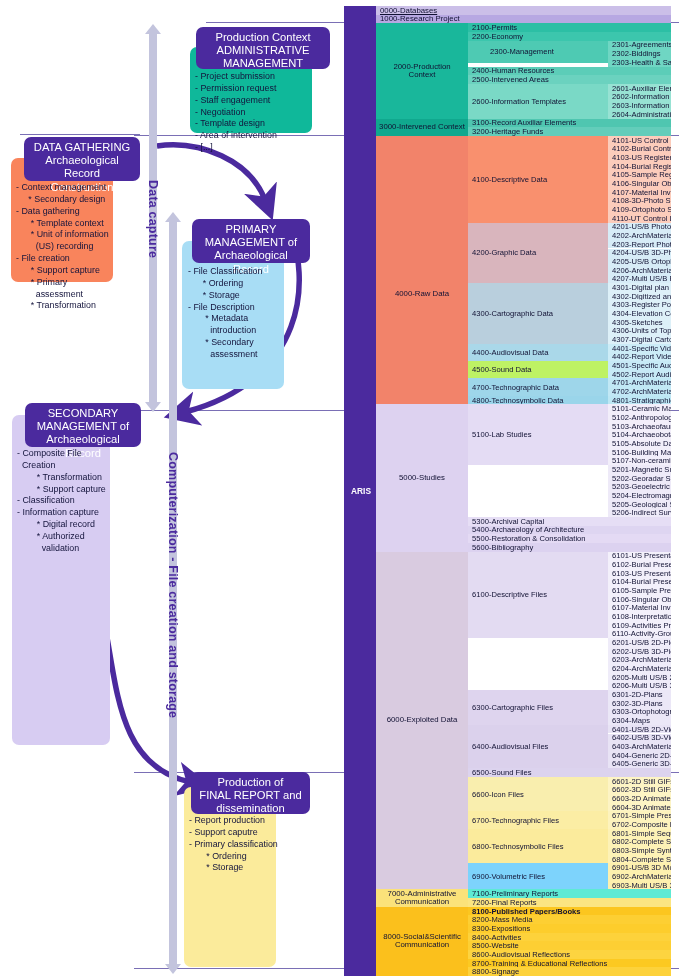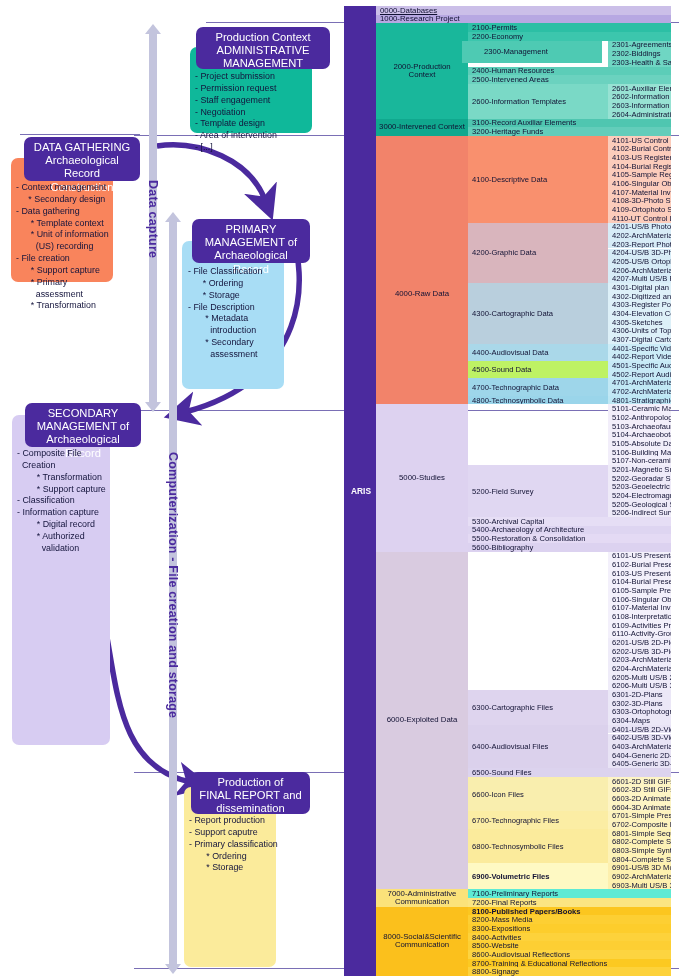--- a/index.html
+++ b/index.html
@@ -153,21 +153,21 @@
        * Storage</div>
 </div>
 
 <div id="aris-table">
     <div class="cell aris" style="left: 4px; top: 6px; width: 32px; height: 970px; background: rgb(75, 42, 158);">ARIS</div>
     <div class="cell l1 mid" style="left: 36px; top: 6px; width: 295px; height: 8.66071px; background: rgb(203, 191, 232); text-decoration: underline;">0000-Databases</div>
     <div class="cell l1 mid" style="left: 36px; top: 14.6607px; width: 295px; height: 8.66071px; background: rgb(183, 168, 226);">1000-Research Project</div>
     <div class="cell l1 ctr" style="left: 36px; top: 23.3214px; width: 92px; height: 95.2679px; background: rgb(25, 183, 155); justify-content: center; text-align: center; white-space: normal; padding: 0px 3px;">2000-Production Context</div>
     <div class="cell mid" style="left: 128px; top: 23.3214px; width: 203px; height: 8.66071px; background: rgb(44, 191, 165);">2100-Permits</div>
     <div class="cell mid" style="left: 128px; top: 31.9821px; width: 203px; height: 8.66071px; background: rgb(60, 198, 173);">2200-Economy</div>
-    <div class="cell ctr" style="left: 122px; top: 40.6429px; width: 140px; height: 22px; background: rgb(78, 202, 179); padding-left: 22px;">2300-Management</div>
+    <div class="cell ctr" style="left: 128px; top: 40.6429px; width: 140px; height: 22px; background: rgb(78, 202, 179); padding-left: 22px;">2300-Management</div>
     <div class="cell mid" style="left: 268px; top: 40.6429px; width: 63px; height: 8.66071px; background: rgb(111, 214, 195);">2301-Agreements</div>
     <div class="cell mid" style="left: 268px; top: 49.3036px; width: 63px; height: 8.66071px; background: rgb(111, 214, 195);">2302-Biddings</div>
     <div class="cell mid" style="left: 268px; top: 57.9643px; width: 63px; height: 8.66071px; background: rgb(111, 214, 195);">2303-Health &amp; Safety</div>
     <div class="cell mid" style="left: 128px; top: 66.625px; width: 203px; height: 8.66071px; background: rgb(92, 205, 184);">2400-Human Resources</div>
     <div class="cell mid" style="left: 128px; top: 75.2857px; width: 203px; height: 8.66071px; background: rgb(107, 210, 191);">2500-Intervened Areas</div>
     <div class="cell ctr" style="left: 128px; top: 83.9464px; width: 140px; height: 34.6429px; background: rgb(122, 217, 198);">2600-Information Templates</div>
     <div class="cell mid" style="left: 268px; top: 83.9464px; width: 63px; height: 8.66071px; background: rgb(151, 226, 211);">2601-Auxiliar Elements</div>
     <div class="cell mid" style="left: 268px; top: 92.6071px; width: 63px; height: 8.66071px; background: rgb(151, 226, 211);">2602-Information Capture</div>
     <div class="cell mid" style="left: 268px; top: 101.268px; width: 63px; height: 8.66071px; background: rgb(151, 226, 211);">2603-Information Presentation</div>
     <div class="cell mid" style="left: 268px; top: 109.929px; width: 63px; height: 8.66071px; background: rgb(151, 226, 211);">2604-Administrative communication</div>
@@ -207,39 +207,40 @@
     <div class="cell mid" style="left: 268px; top: 352.429px; width: 63px; height: 8.66071px; background: rgb(204, 236, 247);">4402-Report Videos</div>
     <div class="cell ctr" style="left: 128px; top: 361.089px; width: 140px; height: 17.3214px; background: #bef264;">4500-Sound Data</div>
     <div class="cell mid" style="left: 268px; top: 361.089px; width: 63px; height: 8.66071px; background: rgb(199, 234, 246);">4501-Specific Audio</div>
     <div class="cell mid" style="left: 268px; top: 369.75px; width: 63px; height: 8.66071px; background: rgb(199, 234, 246);">4502-Report Audio</div>
     <div class="cell ctr" style="left: 128px; top: 378.411px; width: 140px; height: 17.3214px; background: rgb(158, 214, 234);">4700-Technographic Data</div>
     <div class="cell mid" style="left: 268px; top: 378.411px; width: 63px; height: 8.66071px; background: rgb(193, 232, 245);">4701-ArchMaterial Drawings</div>
     <div class="cell mid" style="left: 268px; top: 387.071px; width: 63px; height: 8.66071px; background: rgb(193, 232, 245);">4702-ArchMaterial Plots</div>
     <div class="cell mid" style="left: 128px; top: 395.732px; width: 140px; height: 8.66071px; background: rgb(154, 213, 234);">4800-Technosymbolic Data</div>
     <div class="cell mid" style="left: 268px; top: 395.732px; width: 63px; height: 8.66071px; background: rgb(189, 231, 244);">4801-Stratigraphic Sequence</div>
     <div class="cell l1 ctr" style="left: 36px; top: 404.393px; width: 92px; height: 147.232px; background: rgb(221, 210, 240); justify-content: center; text-align: center; white-space: normal; padding: 0px 3px;">5000-Studies</div>
+    <div class="cell ctr" style="left: 128px; top: 404.393px; width: 140px; height: 60.625px; background: rgb(228, 220, 244);">5100-Lab Studies</div>
     <div class="cell mid" style="left: 268px; top: 404.393px; width: 63px; height: 8.66071px; background: rgb(242, 238, 250);">5101-Ceramic Material Studies</div>
     <div class="cell mid" style="left: 268px; top: 413.054px; width: 63px; height: 8.66071px; background: rgb(242, 238, 250);">5102-Anthropologic Studies</div>
     <div class="cell mid" style="left: 268px; top: 421.714px; width: 63px; height: 8.66071px; background: rgb(242, 238, 250);">5103-Archaeofauna Studies</div>
     <div class="cell mid" style="left: 268px; top: 430.375px; width: 63px; height: 8.66071px; background: rgb(242, 238, 250);">5104-Archaeobotanic Studies</div>
     <div class="cell mid" style="left: 268px; top: 439.036px; width: 63px; height: 8.66071px; background: rgb(242, 238, 250);">5105-Absolute Dating</div>
     <div class="cell mid" style="left: 268px; top: 447.696px; width: 63px; height: 8.66071px; background: rgb(242, 238, 250);">5106-Building Material Studies</div>
     <div class="cell mid" style="left: 268px; top: 456.357px; width: 63px; height: 8.66071px; background: rgb(242, 238, 250);">5107-Non-ceramic Material Studies</div>
-    <div class="cell ctr" style="left: 128px; top: 465.018px; width: 140px; height: 51.9643px; background: rgb(224, 215, 242);">5200-Field Survey</div>
     <div class="cell mid" style="left: 268px; top: 465.018px; width: 63px; height: 8.66071px; background: rgb(238, 234, 248);">5201-Magnetic Survey</div>
     <div class="cell mid" style="left: 268px; top: 473.679px; width: 63px; height: 8.66071px; background: rgb(238, 234, 248);">5202-Georadar Survey</div>
     <div class="cell mid" style="left: 268px; top: 482.339px; width: 63px; height: 8.66071px; background: rgb(238, 234, 248);">5203-Geoelectric Survey</div>
     <div class="cell mid" style="left: 268px; top: 491px; width: 63px; height: 8.66071px; background: rgb(238, 234, 248);">5204-Electromagnetic (EMI) Survey</div>
     <div class="cell mid" style="left: 268px; top: 499.661px; width: 63px; height: 8.66071px; background: rgb(238, 234, 248);">5205-Geological Survey</div>
     <div class="cell mid" style="left: 268px; top: 508.321px; width: 63px; height: 8.66071px; background: rgb(238, 234, 248);">5206-Indirect Survey</div>
     <div class="cell mid" style="left: 128px; top: 516.982px; width: 203px; height: 8.66071px; background: rgb(230, 222, 245);">5300-Archival Capital</div>
     <div class="cell mid" style="left: 128px; top: 525.643px; width: 203px; height: 8.66071px; background: rgb(222, 213, 241);">5400-Archaeology of Architecture</div>
     <div class="cell mid" style="left: 128px; top: 534.304px; width: 203px; height: 8.66071px; background: rgb(228, 218, 244);">5500-Restoration &amp; Consolidation</div>
     <div class="cell mid" style="left: 128px; top: 542.964px; width: 203px; height: 8.66071px; background: rgb(220, 210, 240);">5600-Bibliography</div>
     <div class="cell l1 ctr" style="left: 36px; top: 551.625px; width: 92px; height: 337.768px; background: rgb(217, 203, 224); justify-content: center; text-align: center; white-space: normal; padding: 0px 3px;">6000-Exploited Data</div>
+    <div class="cell ctr" style="left: 128px; top: 551.625px; width: 140px; height: 86.6071px; background: rgb(227, 219, 242);">6100-Descriptive Files</div>
     <div class="cell mid" style="left: 268px; top: 551.625px; width: 63px; height: 8.66071px; background: rgb(243, 240, 251);">6101-US Presentation Lists</div>
     <div class="cell mid" style="left: 268px; top: 560.286px; width: 63px; height: 8.66071px; background: rgb(243, 240, 251);">6102-Burial Presentation List</div>
     <div class="cell mid" style="left: 268px; top: 568.946px; width: 63px; height: 8.66071px; background: rgb(243, 240, 251);">6103-US Presentation Forms</div>
     <div class="cell mid" style="left: 268px; top: 577.607px; width: 63px; height: 8.66071px; background: rgb(243, 240, 251);">6104-Burial Presentation Forms</div>
     <div class="cell mid" style="left: 268px; top: 586.268px; width: 63px; height: 8.66071px; background: rgb(243, 240, 251);">6105-Sample Presentation Forms</div>
     <div class="cell mid" style="left: 268px; top: 594.929px; width: 63px; height: 8.66071px; background: rgb(243, 240, 251);">6106-Singular Object Presentation Forms</div>
     <div class="cell mid" style="left: 268px; top: 603.589px; width: 63px; height: 8.66071px; background: rgb(243, 240, 251);">6107-Material Inventory Presentation Lists</div>
     <div class="cell mid" style="left: 268px; top: 612.25px; width: 63px; height: 8.66071px; background: rgb(243, 240, 251);">6108-Interpretation Units Presentation List</div>
     <div class="cell mid" style="left: 268px; top: 620.911px; width: 63px; height: 8.66071px; background: rgb(243, 240, 251);">6109-Activities Presentation List</div>
     <div class="cell mid" style="left: 268px; top: 629.571px; width: 63px; height: 8.66071px; background: rgb(243, 240, 251);">6110-Activity-Groups Presentation List</div>
@@ -267,21 +268,21 @@
     <div class="cell mid" style="left: 268px; top: 794.125px; width: 63px; height: 8.66071px; background: rgb(253, 244, 196);">6603-2D Animated GIFs</div>
     <div class="cell mid" style="left: 268px; top: 802.786px; width: 63px; height: 8.66071px; background: rgb(253, 244, 196);">6604-3D Animated GIFs</div>
     <div class="cell ctr" style="left: 128px; top: 811.446px; width: 140px; height: 17.3214px; background: rgb(251, 237, 164);">6700-Technographic Files</div>
     <div class="cell mid" style="left: 268px; top: 811.446px; width: 63px; height: 8.66071px; background: rgb(253, 243, 189);">6701-Simple Presentation Sheets</div>
     <div class="cell mid" style="left: 268px; top: 820.107px; width: 63px; height: 8.66071px; background: rgb(253, 243, 189);">6702-Composite Presentation Sheets</div>
     <div class="cell ctr" style="left: 128px; top: 828.768px; width: 140px; height: 34.6429px; background: rgb(251, 235, 156);">6800-Technosymbolic Files</div>
     <div class="cell mid" style="left: 268px; top: 828.768px; width: 63px; height: 8.66071px; background: rgb(253, 242, 182);">6801-Simple Sequence Matrix Diagram</div>
     <div class="cell mid" style="left: 268px; top: 837.429px; width: 63px; height: 8.66071px; background: rgb(253, 242, 182);">6802-Complete Sequence Matrix Diagram</div>
     <div class="cell mid" style="left: 268px; top: 846.089px; width: 63px; height: 8.66071px; background: rgb(253, 242, 182);">6803-Simple Synthesis Matrix Diagram</div>
     <div class="cell mid" style="left: 268px; top: 854.75px; width: 63px; height: 8.66071px; background: rgb(253, 242, 182);">6804-Complete Synthesis Matrix Diagram</div>
-    <div class="cell ctr" style="left: 128px; top: 863.411px; width: 140px; height: 25.9821px; background: #fef9c3; font-weight: bold;">6900-Volumetric Files</div>
+    <div class="cell ctr" style="left: 128px; top: 863.411px; width: 140px; height: 25.9821px; background: #7dd3fc;">6900-Volumetric Files</div>
     <div class="cell mid" style="left: 268px; top: 863.411px; width: 63px; height: 8.66071px; background: rgb(253, 240, 174);">6901-US/B 3D Models</div>
     <div class="cell mid" style="left: 268px; top: 872.071px; width: 63px; height: 8.66071px; background: rgb(253, 240, 174);">6902-ArchMaterials 3D Models</div>
     <div class="cell mid" style="left: 268px; top: 880.732px; width: 63px; height: 8.66071px; background: rgb(253, 240, 174);">6903-Multi US/B 3D Models</div>
     <div class="cell l1 ctr" style="left: 36px; top: 889.393px; width: 92px; height: 17.3214px; background: rgb(251, 226, 122); justify-content: center; text-align: center; white-space: normal; padding: 0px 3px;">7000-Administrative Communication</div>
     <div class="cell mid" style="left: 128px; top: 889.393px; width: 203px; height: 8.66071px; background: #5eead4;">7100-Preliminary Reports</div>
     <div class="cell mid" style="left: 128px; top: 898.054px; width: 203px; height: 8.66071px; background: rgb(251, 229, 130);">7200-Final Reports</div>
     <div class="cell l1 ctr" style="left: 36px; top: 906.714px; width: 92px; height: 69.2857px; background: rgb(251, 192, 28); justify-content: center; text-align: center; white-space: normal; padding: 0px 3px;">8000-Social&amp;Scientific Communication</div>
     <div class="cell mid" style="left: 128px; top: 906.714px; width: 203px; height: 8.66071px; background: rgb(252, 198, 31); font-weight: bold;">8100-Published Papers/Books</div>
     <div class="cell mid" style="left: 128px; top: 915.375px; width: 203px; height: 8.66071px; background: rgb(253, 207, 51);">8200-Mass Media</div>
     <div class="cell mid" style="left: 128px; top: 924.036px; width: 203px; height: 8.66071px; background: rgb(253, 205, 44);">8300-Expositions</div>

